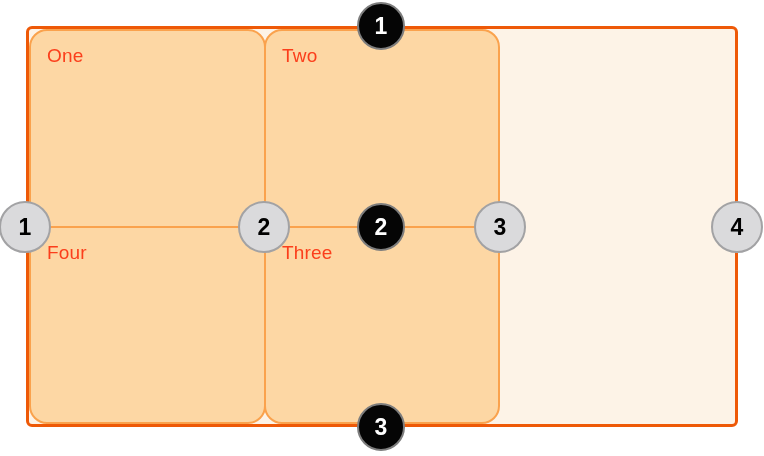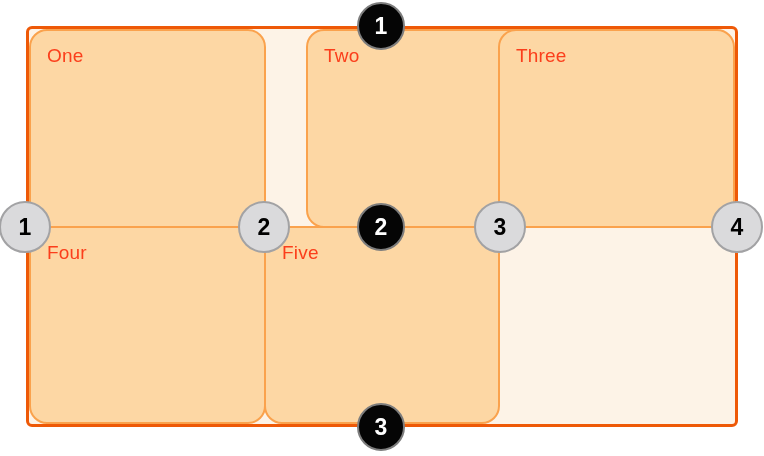--- a/index.html
+++ b/index.html
@@ -30,21 +30,21 @@
     background: var(--cell-bg, #FDD7A4);
     border: 2px solid var(--cell-border, #FAA24D);
     border-radius: 18px;
     padding: 14px 0 0 16px;
     font-size: 19px;
     font-weight: 500;
     letter-spacing: 0.2px;
     color: var(--label-color, #FB3E1B);
   }
   .cell-one   { left: 0;     top: 0;     width: 237px; height: 199px; }
-  .cell-two   { left: 235px; top: 0;     width: 236px; height: 199px; margin-left: 42px; }
+  .cell-two   { left: 235px; top: 0;     width: 236px; height: 199px; }
   .cell-three { left: 469px; top: 0;     width: 237px; height: 199px; }
   .cell-four  { left: 0;     top: 197px; width: 237px; height: 198px; }
   .cell-five  { left: 235px; top: 197px; width: 236px; height: 198px; }
   
   .marker {
     position: absolute;
     display: flex;
     align-items: center;
     justify-content: center;
     border-radius: 50%;
@@ -74,23 +74,22 @@
   .col-4 { left: 711px; top: 201px; }
 </style>
 </head>
 <body>
 
 <div class="stage">
 
   <div class="grid-container">
     <div class="cell cell-one">One</div>
     <div class="cell cell-two">Two</div>
-    <div class="cell cell-three">Three</div>
     <div class="cell cell-four">Four</div>
-    <div class="cell cell-five">Five</div>
+    <div class="cell cell-five">Three</div>
   </div>
 
   <div class="marker row row-1">1</div>
   <div class="marker row row-2">2</div>
   <div class="marker row row-3">3</div>
 
   <div class="marker col col-1">1</div>
   <div class="marker col col-2">2</div>
   <div class="marker col col-3">3</div>
   <div class="marker col col-4">4</div>

